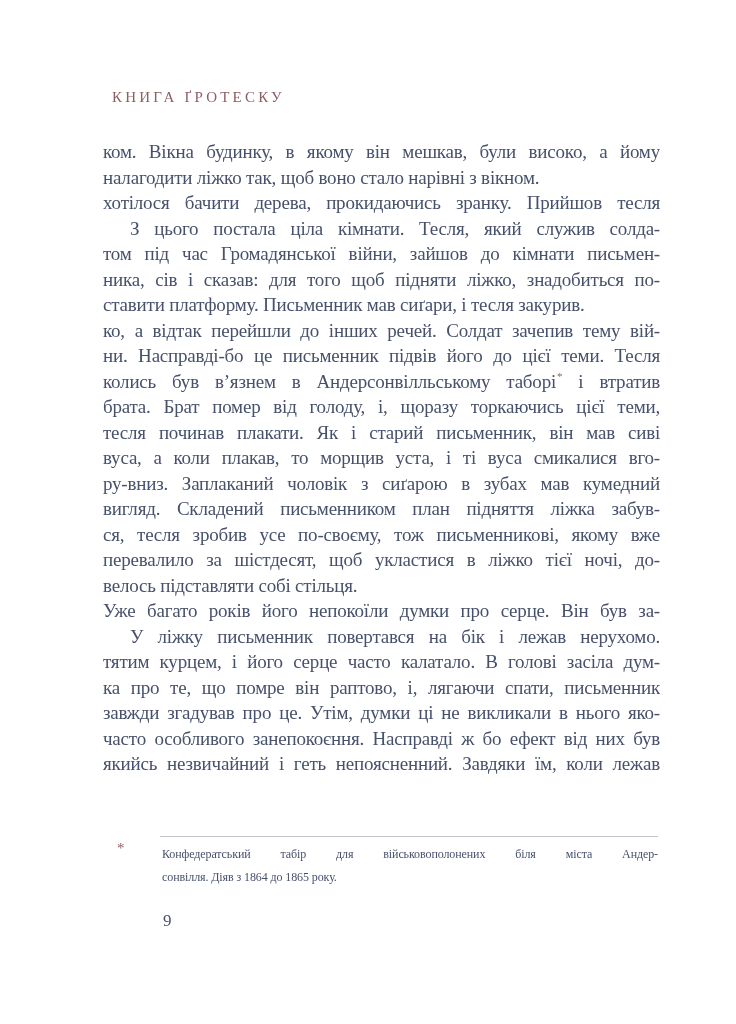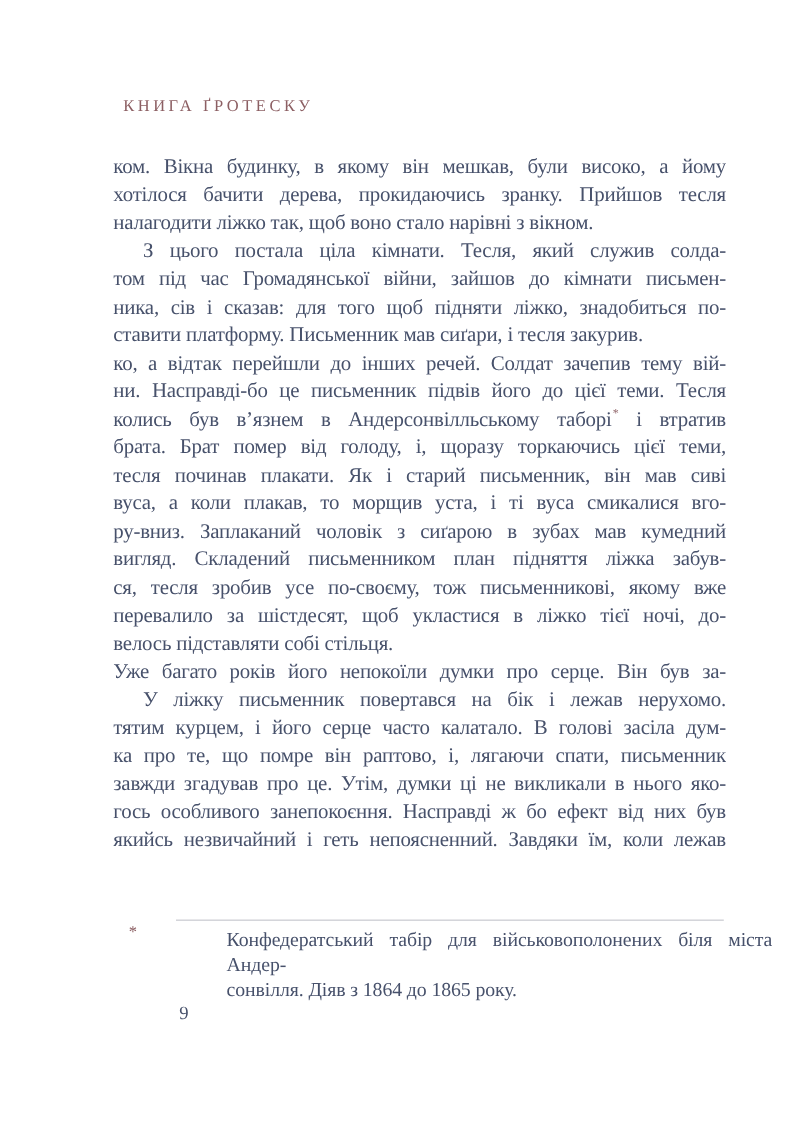--- a/index.html
+++ b/index.html
@@ -70,46 +70,45 @@
     left: 117px;
     top: 840px;
     font-size: 15px;
     color: var(--accent);
   }
   .footnote-text {
     position: absolute;
     left: 162px;
     top: 843px;
     width: 496px;
-    font-size: 18px;
+    font-size: 12px;
     line-height: 22.5px;
     letter-spacing: -0.1px;
-    margin-left: 44px;
   }
   .fn-line { text-align: justify; text-align-last: left; }
   .fn-line.j { text-align-last: justify; }
   .page-number {
     position: absolute;
     left: 163px;
     top: 911px;
     font-size: 17px;
     color: var(--text);
   }
 </style>
 </head>
 <body>
 
 <div class="page">
   <div class="chapter-title">КНИГА ҐРОТЕСКУ</div>
 
   <div class="body-text">
       <div class="para">
         <div class="line">ком. Вікна будинку, в якому він мешкав, були високо, а йому</div>
+        <div class="line last">налагодити ліжко так, щоб воно стало нарівні з вікном.</div>
         <div class="line">хотілося бачити дерева, прокидаючись зранку. Прийшов тесля</div>
-        <div class="line last">налагодити ліжко так, щоб воно стало нарівні з вікном.</div>
       </div>
       <div class="para">
         <div class="line indent">З цього постала ціла кімнати. Тесля, який служив солда-</div>
         <div class="line">том під час Громадянської війни, зайшов до кімнати письмен-</div>
         <div class="line">ника, сів і сказав: для того щоб підняти ліжко, знадобиться по-</div>
         <div class="line last">ставити платформу. Письменник мав сиґари, і тесля закурив.</div>
       </div>
       <div class="para">
         <div class="line">ко, а відтак перейшли до інших речей. Солдат зачепив тему вій-</div>
         <div class="line">ни. Насправді-бо це письменник підвів його до цієї теми. Тесля</div>
@@ -122,21 +121,21 @@
         <div class="line">ся, тесля зробив усе по-своєму, тож письменникові, якому вже</div>
         <div class="line">перевалило за шістдесят, щоб укластися в ліжко тієї ночі, до-</div>
         <div class="line last">велось підставляти собі стільця.</div>
       </div>
       <div class="para">
         <div class="line">Уже багато років його непокоїли думки про серце. Він був за-</div>
         <div class="line indent">У ліжку письменник повертався на бік і лежав нерухомо.</div>
         <div class="line">тятим курцем, і його серце часто калатало. В голові засіла дум-</div>
         <div class="line">ка про те, що помре він раптово, і, лягаючи спати, письменник</div>
         <div class="line">завжди згадував про це. Утім, думки ці не викликали в нього яко-</div>
-        <div class="line">гось особливого занепокоєння. Насправді ж бо ефект від них був</div>
+        <div class="line">часто особливого занепокоєння. Насправді ж бо ефект від них був</div>
         <div class="line">якийсь незвичайний і геть непоясненний. Завдяки їм, коли лежав</div>
       </div>
     </div>
 
   <div class="footnote-rule"></div>
   <div class="footnote-marker">*</div>
   <div class="footnote-text">
       <div class="fn-line j">Конфедератський табір для військовополонених біля міста Андер-</div>
       <div class="fn-line">сонвілля. Діяв з 1864 до 1865 року.</div>
     </div>

